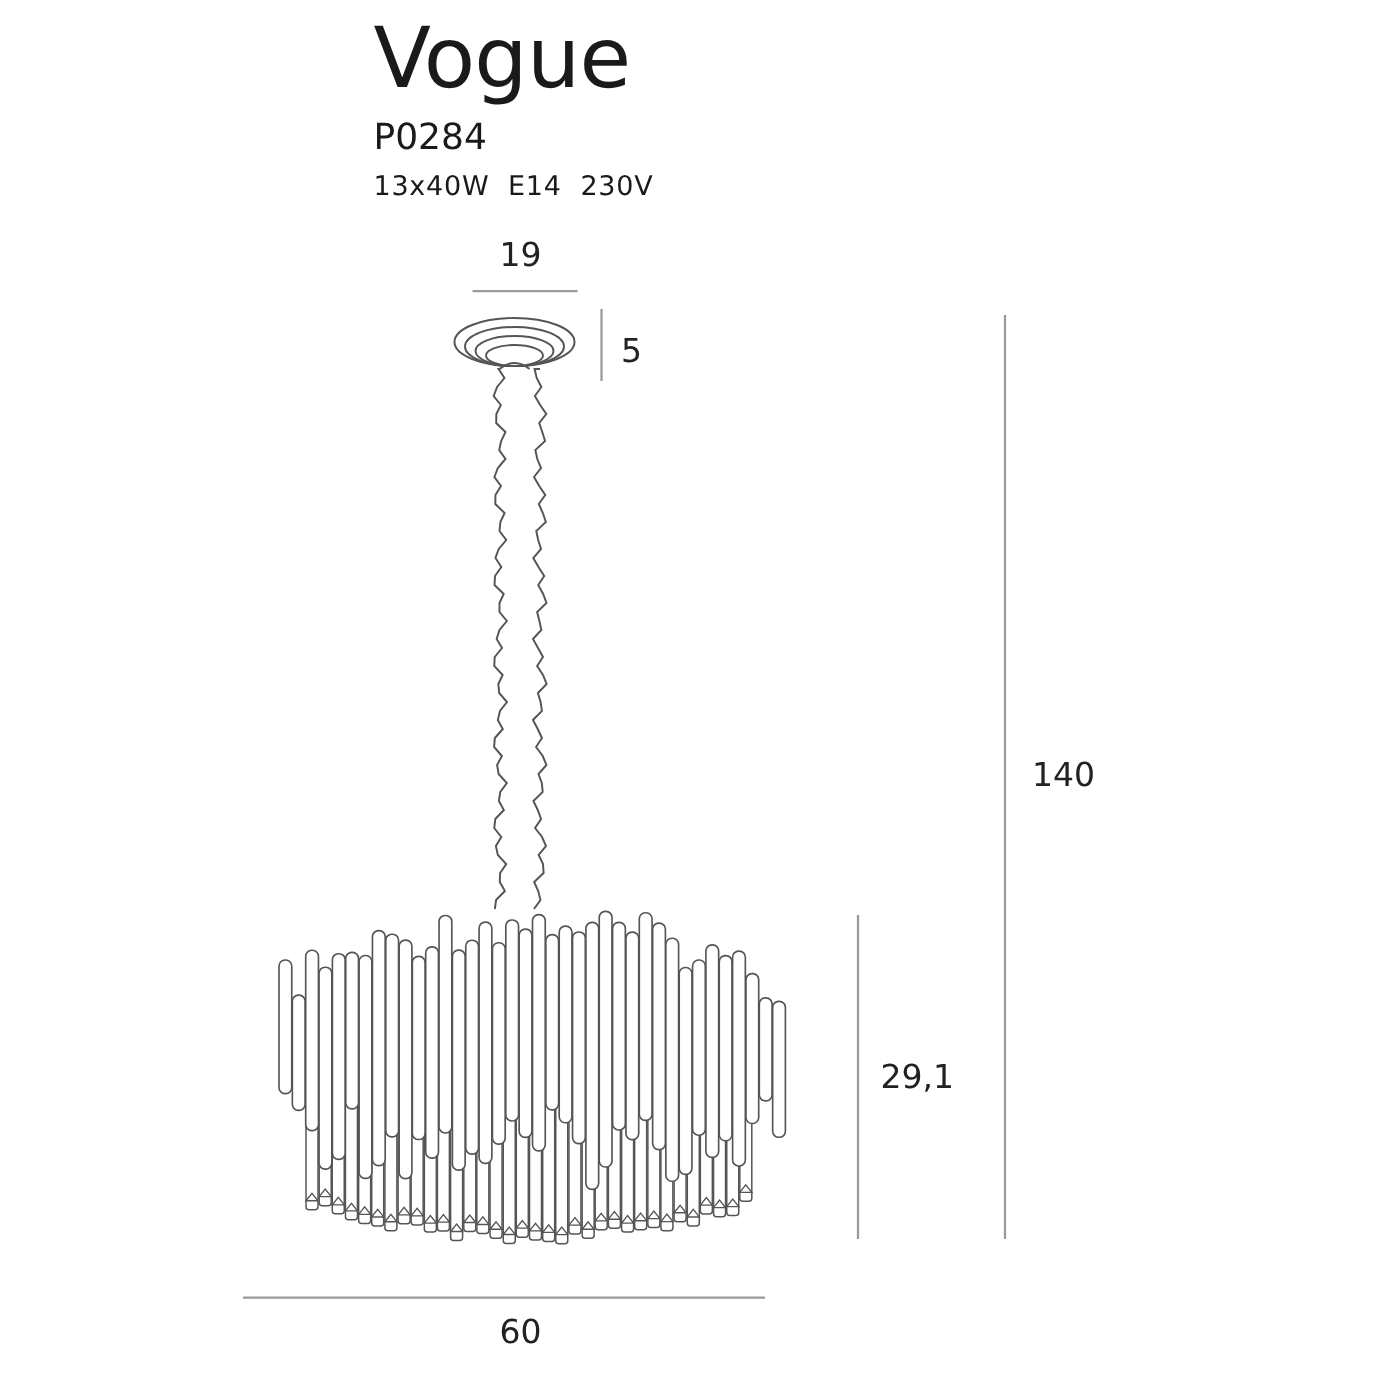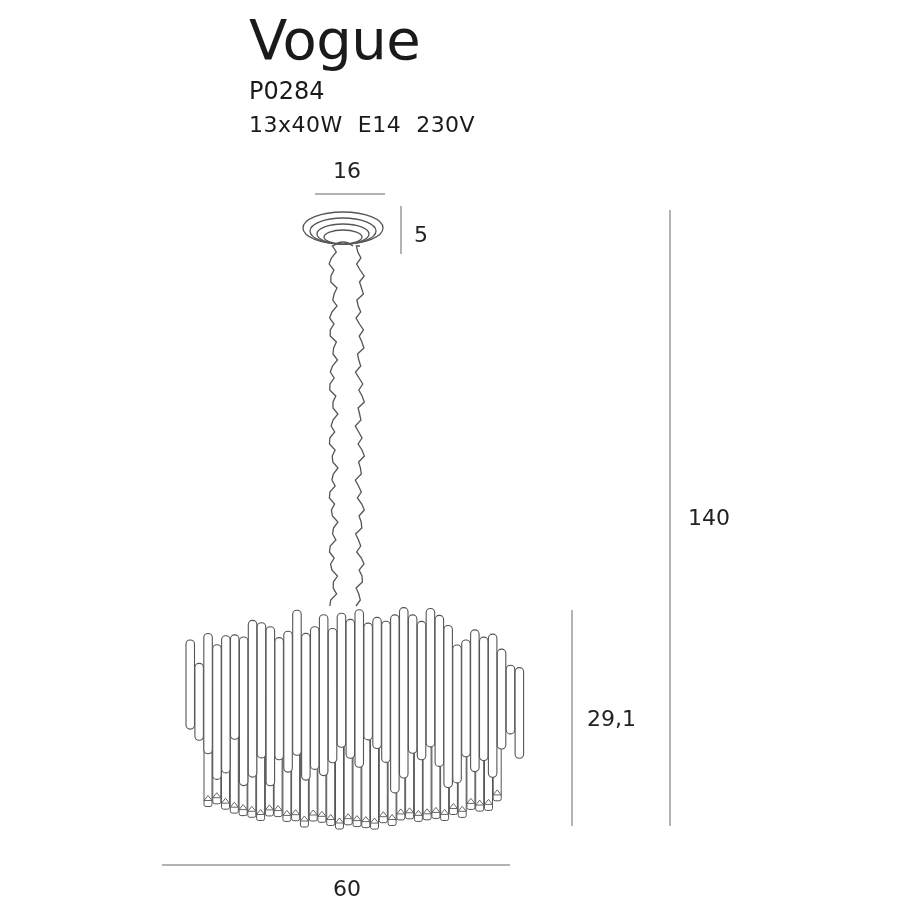--- a/index.html
+++ b/index.html
@@ -1,21 +1,21 @@
 <!DOCTYPE html>
 <html><head>
   <meta charset="utf-8">
   <style>
     html, body { margin: 0; padding: 0; background: #ffffff; }
     body { width: 920px; height: 920px; position: relative; overflow: hidden;
            font-family: "DejaVu Sans", sans-serif; color: #1a1a1a; }
     .abs { position: absolute; }
     .title { left: 249px; top: 12px; font-size: 56px; line-height: 56px; font-weight: 400; letter-spacing: -0.5px; }
     .code { left: 249px; top: 74px; font-size: 24px; line-height: 34px; }
-    .specs { left: 249px; top: 112px; font-size: 22px; line-height: 26px; letter-spacing: 0.5px; }
+    .specs { left: 249px; top: 112px; font-size: 18px; line-height: 26px; letter-spacing: 0.5px; }
     .dim-label { font-size: 22px; line-height: 26px; color: #222; }
     .lbl-16 { left: 333px; top: 158px; }
     .lbl-5 { left: 414px; top: 222px; }
     .lbl-140 { left: 688px; top: 505px; }
     .lbl-385 { left: 587px; top: 706px; }
     .lbl-60 { left: 333px; top: 876px; text-align: center; }
     svg.drawing { position: absolute; left: 0; top: 0; }
   </style>
 </head>
 <body>
@@ -146,17 +146,17 @@
       <rect x="497.3" y="649.1" width="8.5" height="99.9" rx="4" fill="#fff" stroke="#555555" stroke-width="1.1"></rect>
       <rect x="506.2" y="665.2" width="8.5" height="68.7" rx="4" fill="#fff" stroke="#555555" stroke-width="1.1"></rect>
       <rect x="515.1" y="667.6" width="8.5" height="90.6" rx="4" fill="#fff" stroke="#555555" stroke-width="1.1"></rect>
     </g>
 </svg>
 
 <div class="abs title">Vogue</div>
 <div class="abs code">P0284</div>
 <div class="abs specs" style="white-space:pre">13x40W  E14  230V</div>
 
-<div class="abs dim-label lbl-16">16</div>
+<div class="abs dim-label lbl-16">19</div>
 <div class="abs dim-label lbl-5">5</div>
 <div class="abs dim-label lbl-140">140</div>
 <div class="abs dim-label lbl-385">29,1</div>
 <div class="abs dim-label lbl-60">60</div>
 
 </body></html>

